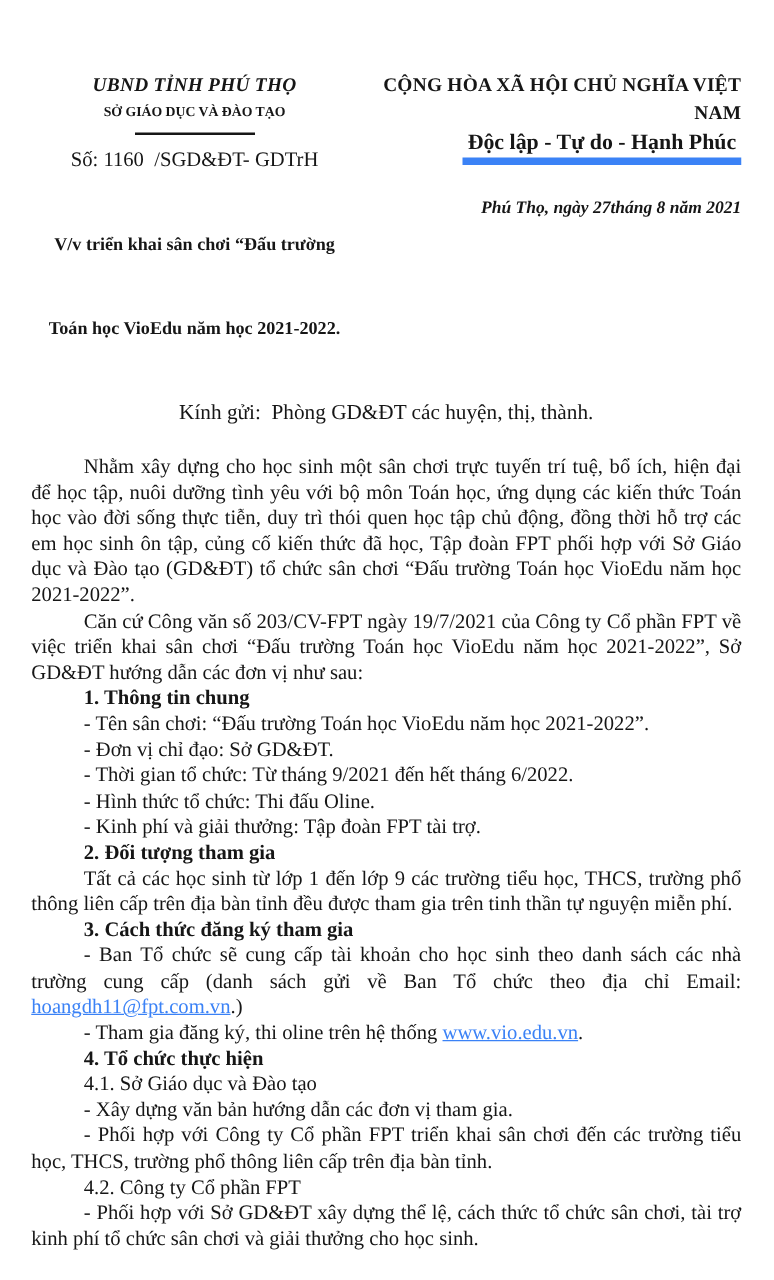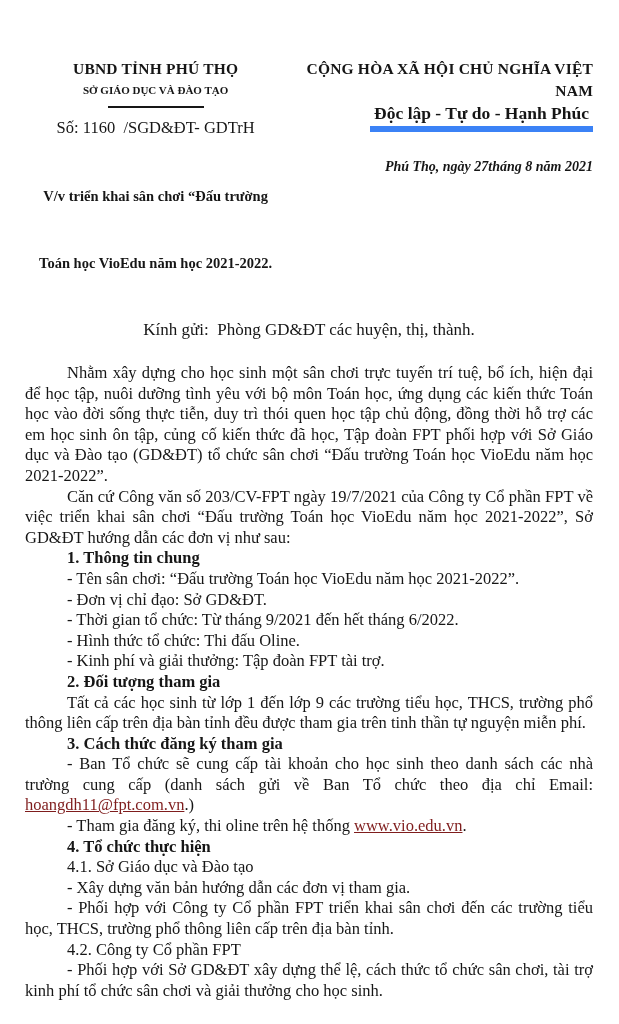--- a/index.html
+++ b/index.html
@@ -29,20 +29,21 @@
   }
   .hdr-right {
     width: 54%;
     text-align: right;
   }
   .org-parent {
     font-weight: bold;
     font-size: 15.5px;
     line-height: 21px;
     letter-spacing: 0.2px;
+    font-style: italic;
   }
   .org-name {
     font-weight: bold;
     font-size: 11px;
     line-height: 22px;
   }
   .issuer-rule {
     width: 96px;
     height: 0;
     border-bottom: 2px solid #161616;
@@ -97,21 +98,21 @@
     margin: 0;
     font-size: 16.5px;
     line-height: 20.6px;
     text-align: justify;
     text-indent: 42px;
   }
   .heading {
     font-weight: bold;
   }
   .link {
-    color: #7f1d1d;
+    color: #3b82f6;
     text-decoration: underline;
     cursor: pointer;
   }
 </style>
 </head>
 <body>
 
 <div class="page">
 
   <header class="doc-header">

